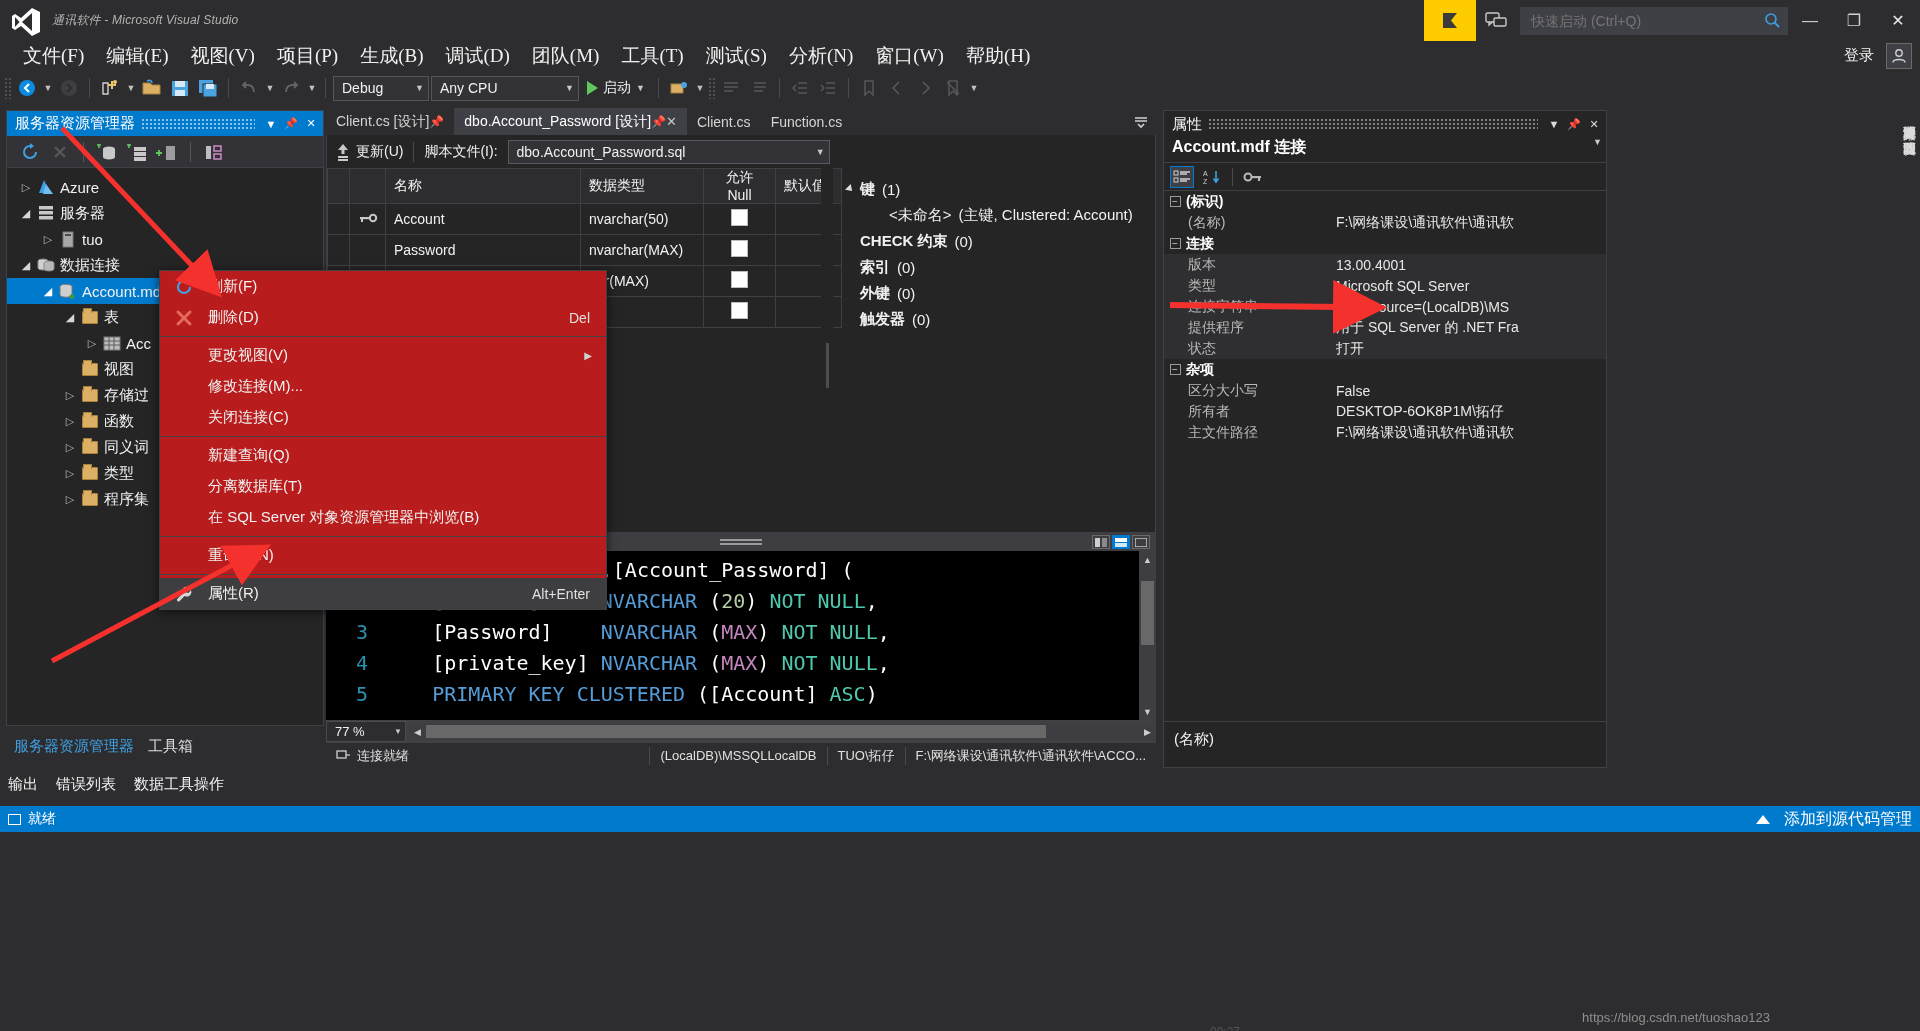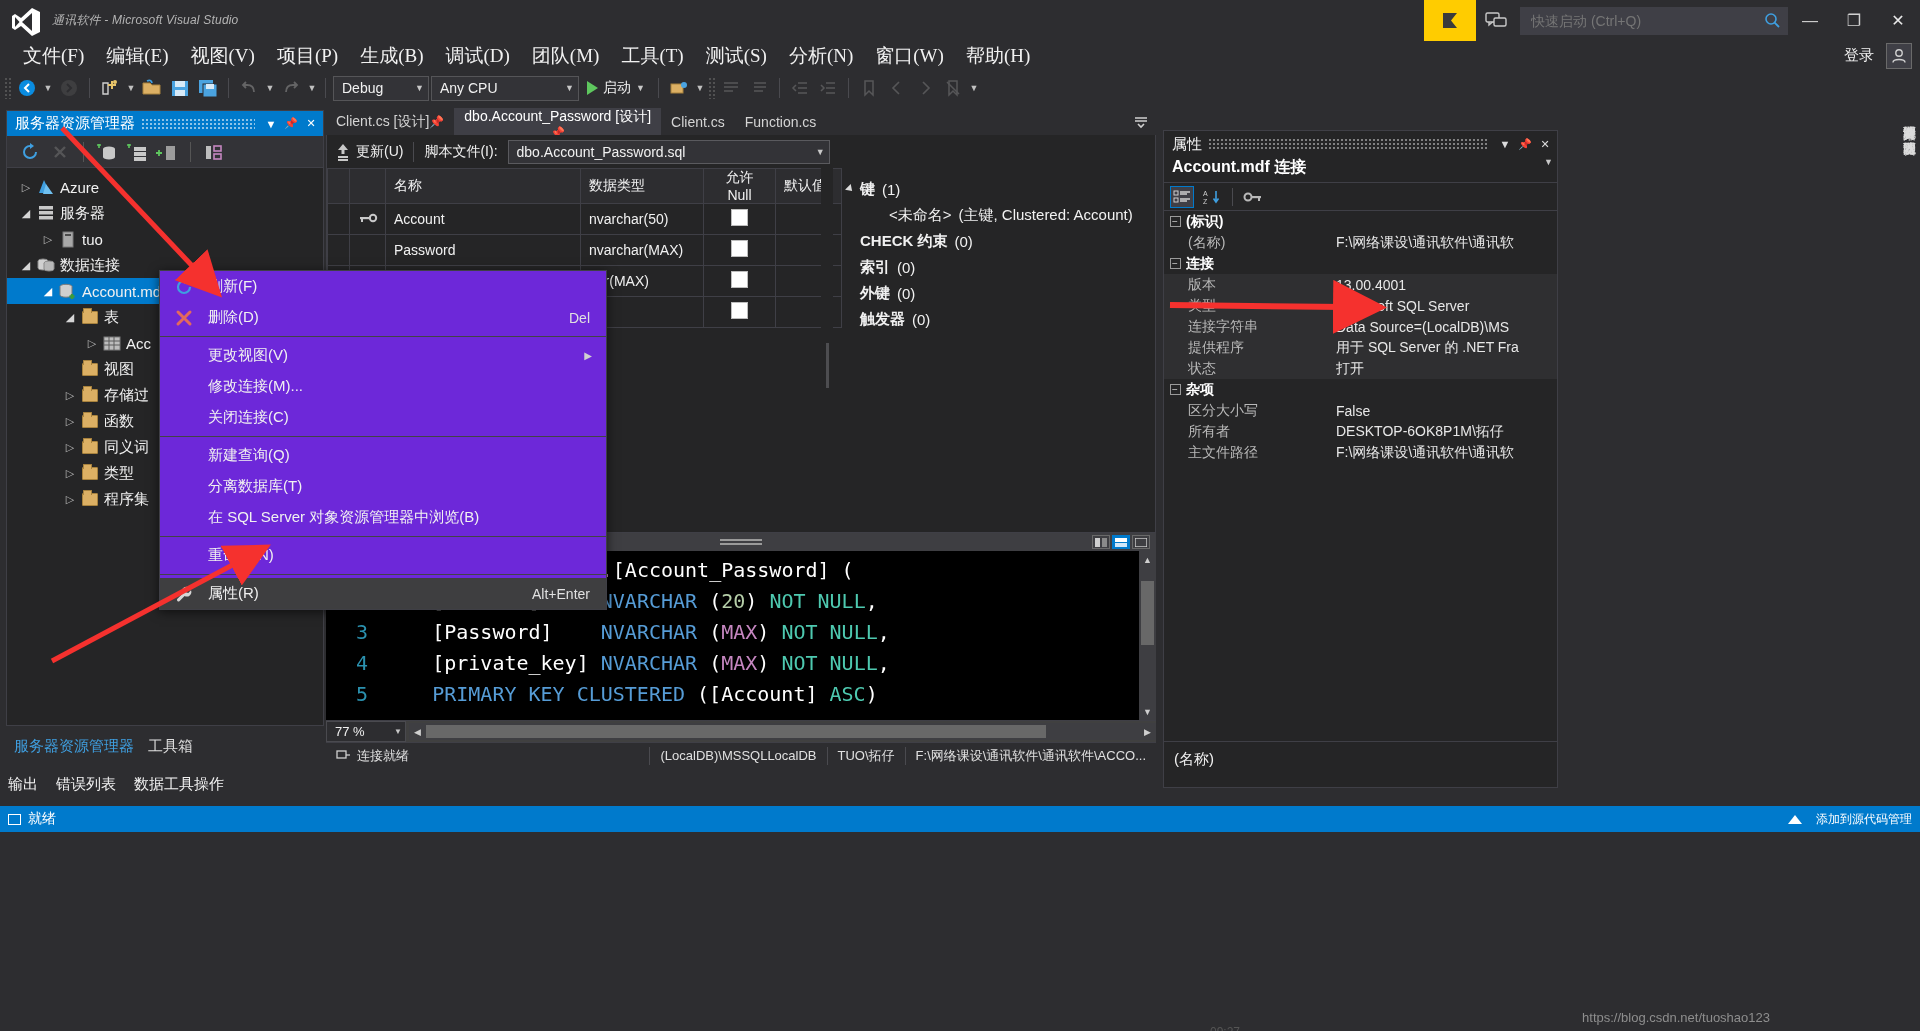--- a/index.html
+++ b/index.html
@@ -63,21 +63,21 @@
   .tico { width:22px; display:flex; align-items:center; justify-content:center; margin-right:3px; }
   .tlabel { color:#f1f1f1; }
   .folder { width:16px;height:13px;background:#dcb064;border:1px solid #a8823d;border-radius:1px; position:relative; }
   .folder:before { content:""; position:absolute; left:0; top:-4px; width:7px;height:4px;background:#dcb064;border:1px solid #a8823d;border-bottom:none;border-radius:1px 1px 0 0; }
 
   .left-tabs { position:absolute; left:6px; top:731px; width:318px; height:30px; display:flex; align-items:center; gap:14px; padding-left:8px; font-size:15px; }
   .ltab { color:#3f9fe0; }
   .ltab.inactive { color:#dcdcdc; }
   .doc-tabs { height:27px; display:flex; align-items:stretch; background:#2d2d30; }
   .dtab { display:flex; align-items:center; gap:0; padding:0 10px; font-size:14px; color:#d4d4d4; background:#2d2d30; }
-  .dtab.active { background:#3f3f46; color:#ffffff;flex-direction:column; }
+  .dtab.active { background:#3f3f46; color:#ffffff; }
   .dtab .pin { color:#b0b0b0; font-size:12px; }
   .dtab .x { color:#c8c8c8; font-size:13px; }
   .dtabs-spacer { flex:1; background:#2d2d30; }
   .dtabs-menu { width:30px; display:flex; align-items:center; justify-content:center; color:#d0d0d0; }
 
   .designer { position:absolute; left:326px; top:135px; width:830px; height:398px; background:#252526; border:1px solid #3f3f46; border-top:none; }
   .dsn-bar { height:33px; display:flex; align-items:center; padding-left:8px; gap:10px; font-size:14px; }
   .dsn-bar .upd { display:flex; align-items:center; gap:5px; }
   .vsep { width:1px; height:20px; background:#4a4a4f; }
   .script-combo { width:322px; height:24px; background:#333337; border:1px solid #5a5a5e; display:flex; align-items:center; padding:0 4px 0 8px; font-size:14px; }
@@ -132,21 +132,21 @@
   .zoom-combo .a { font-size:8px; color:#c8c8c8; }
   .hscroll { flex:1; height:17px; background:#3e3e42; display:flex; align-items:center; margin-left:3px; position:relative; }
   .hs-arrow { width:17px; text-align:center; color:#cfcfcf; font-size:9px; }
   .hs-thumb { position:absolute; left:17px; top:2px; width:620px; height:13px; background:#686868; }
 
   .dsn-status { position:absolute; left:326px; top:742px; width:830px; height:26px; background:#2d2d30; border-top:1px solid #3f3f46; display:flex; align-items:center; font-size:13px; color:#e0e0e0; }
   .dsn-status .seg { padding:0 10px; display:flex; align-items:center; gap:6px; height:26px; }
   .dsn-status .sep { width:1px; height:18px; background:#4a4a4f; }
 
   
-  .props { position:absolute; left:1163px; top:110px; width:395px; height:658px; background:#252526; border:1px solid #3f3f46;margin-top:20px; }
+  .props { position:absolute; left:1163px; top:110px; width:444px; height:658px; background:#252526; border:1px solid #3f3f46; }
   .props-head { height:26px; display:flex; align-items:center; padding:0 2px 0 8px; background:#252526; }
   .props-head .pt { font-size:15px; color:#f1f1f1; }
   .props-head .dots { flex:1; height:12px; margin:0 6px; background-image:radial-gradient(rgba(160,160,160,.75) 1px, transparent 1px); background-size:4px 4px; }
   .props-head .ph-btn { color:#dcdcdc; }
   .props-obj { height:26px; display:flex; align-items:flex-start; padding:0 4px 0 8px; border-bottom:1px solid #3f3f46; }
   .props-obj .nm { font-size:16px; font-weight:bold; color:#ffffff; }
   .props-obj .a { margin-left:auto; font-size:9px; color:#c8c8c8; }
   .props-tb { height:28px; display:flex; align-items:center; gap:6px; padding-left:6px; border-bottom:1px solid #3f3f46; }
   .ptb-btn { width:24px; height:22px; display:flex; align-items:center; justify-content:center; }
   .ptb-btn.on { border:1px solid #007acc; background:#3f3f46; }
@@ -163,25 +163,25 @@
 
   
   .rstrip { position:absolute; right:0; top:108px; width:22px; height:420px; display:flex; flex-direction:column; align-items:center; gap:16px; padding-top:8px; }
   .rstrip span { writing-mode:vertical-rl; font-size:13px; color:#dcdcdc; white-space:nowrap; }
 
   
   .bottom-tabs { position:absolute; left:0; top:770px; width:1920px; height:28px; display:flex; align-items:center; gap:18px; padding-left:8px; font-size:15px; color:#f1f1f1; }
   .statusbar { position:absolute; left:0; top:806px; width:1920px; height:26px; background:#007acc; display:flex; align-items:center; padding-left:8px; font-size:14px; color:#ffffff; }
   .statusbar .ready { display:flex; align-items:center; gap:7px; }
   .sq { width:13px;height:11px;border:1.6px solid #ffffff; }
-  .status-right { position:absolute; right:8px; display:flex; align-items:center; gap:14px; font-size:12px; }
+  .status-right { position:absolute; right:8px; display:flex; align-items:center; gap:14px; font-size:16px; }
   .up-arrow { width:0;height:0;border-left:7px solid transparent;border-right:7px solid transparent;border-bottom:9px solid #ffffff; }
 
   
-  .ctxmenu { position:absolute; left:159px; top:270px; width:448px; background:#6d28d9; border:1px solid #3f3f46; box-shadow:0 2px 10px rgba(0,0,0,.6); z-index:60; }
+  .ctxmenu { position:absolute; left:159px; top:270px; width:448px; background:#b91c1c; border:1px solid #3f3f46; box-shadow:0 2px 10px rgba(0,0,0,.6); z-index:60; }
   .ctxitem { height:31px; display:flex; align-items:center; font-size:15px; color:#f1f1f1; }
   .ctxitem.hl { background:#3e3e40; }
   .ctxitem .ci { width:48px; display:flex; align-items:center; justify-content:center; }
   .ctxitem .cl { flex:1; }
   .ctxitem .ck { color:#e0e0e0; padding-right:16px; font-size:14px; }
   .ctxitem .sub { padding-right:14px; font-size:10px; color:#d0d0d0; }
   .ctxsep { height:1px; background:#434346; margin:3px 0 3px 0; }
 
   
   .ann { position:absolute; left:0; top:0; width:1920px; height:1031px; pointer-events:none; z-index:80; }

